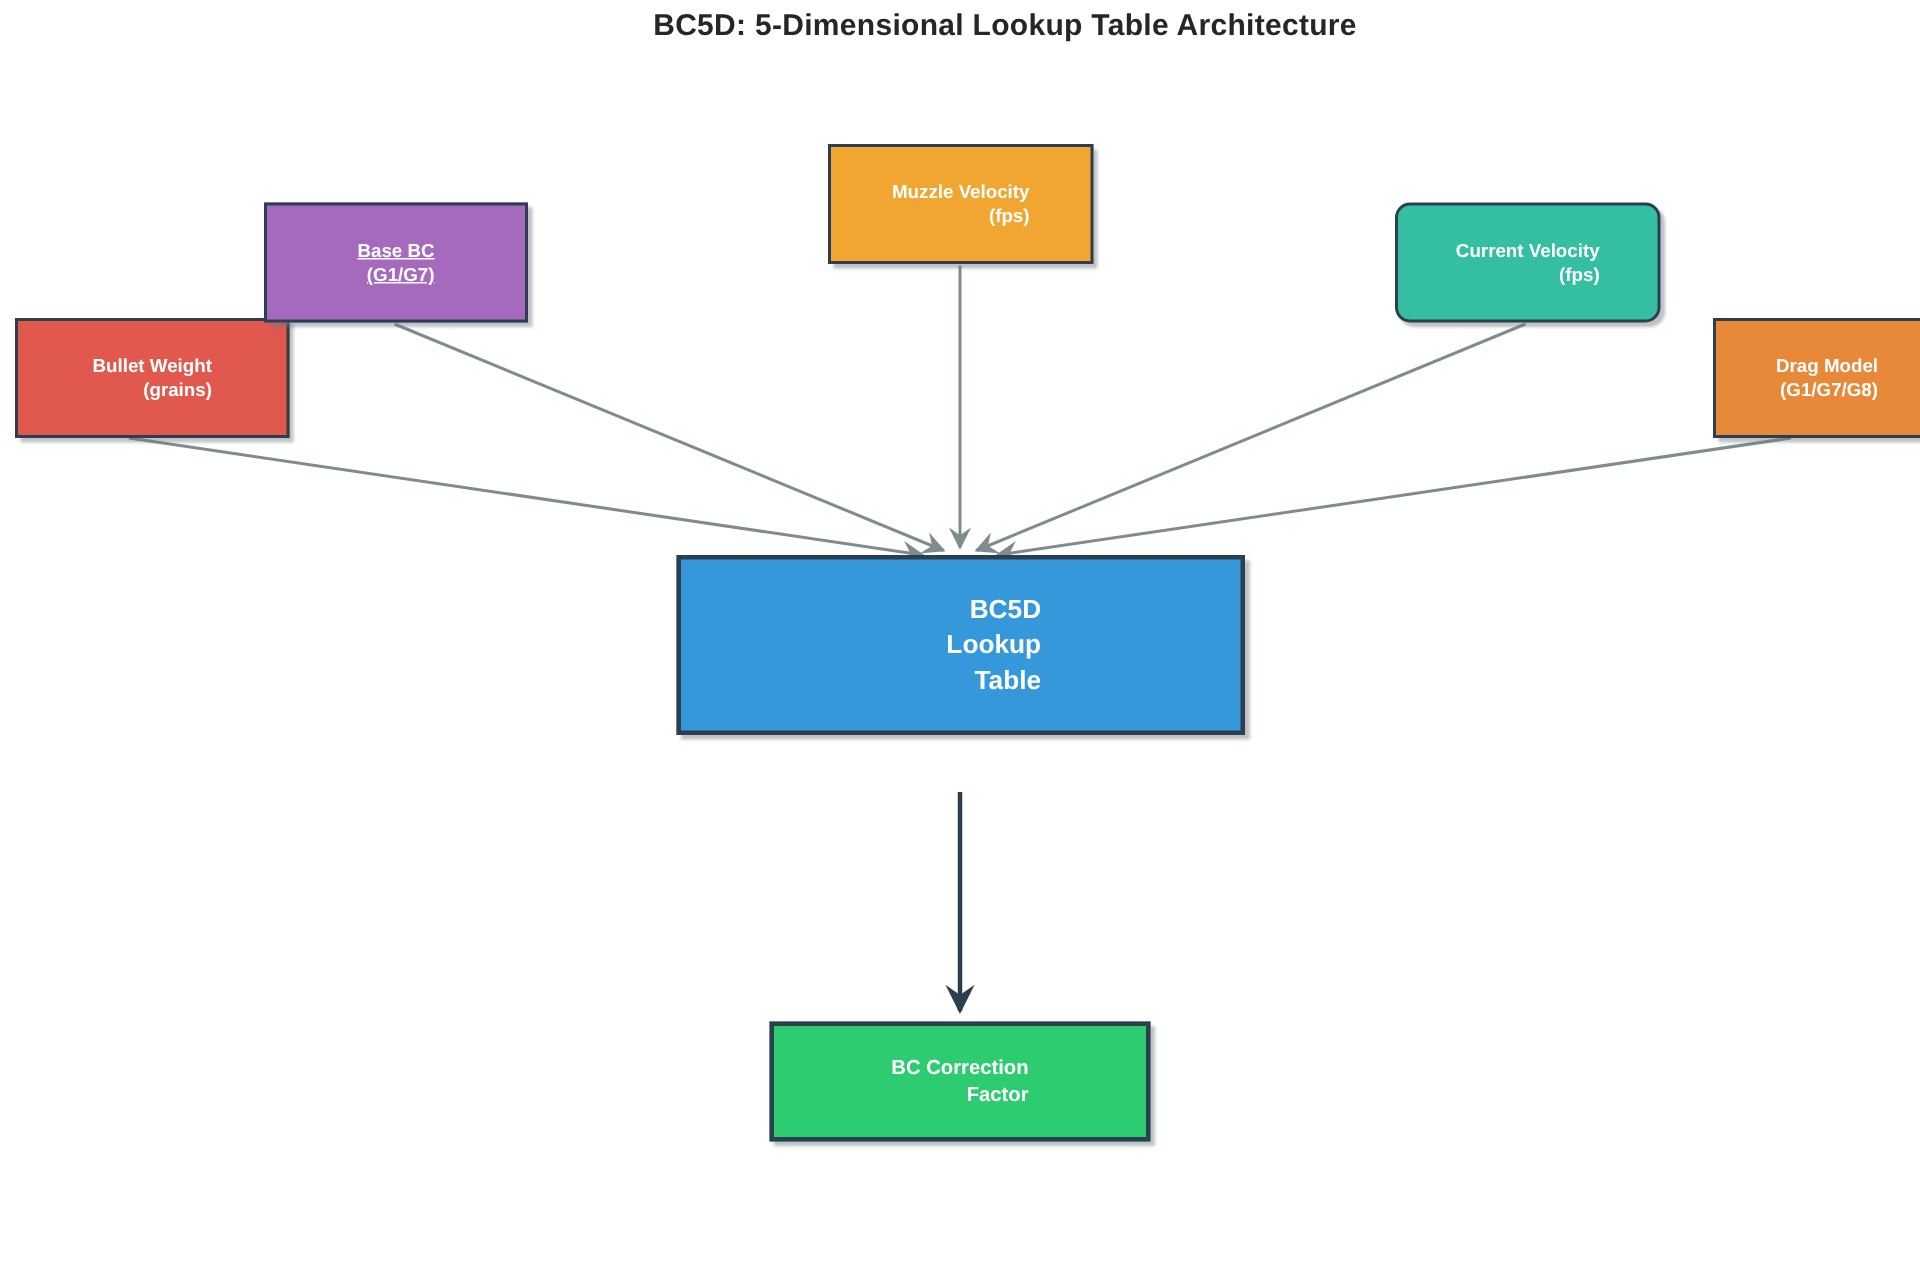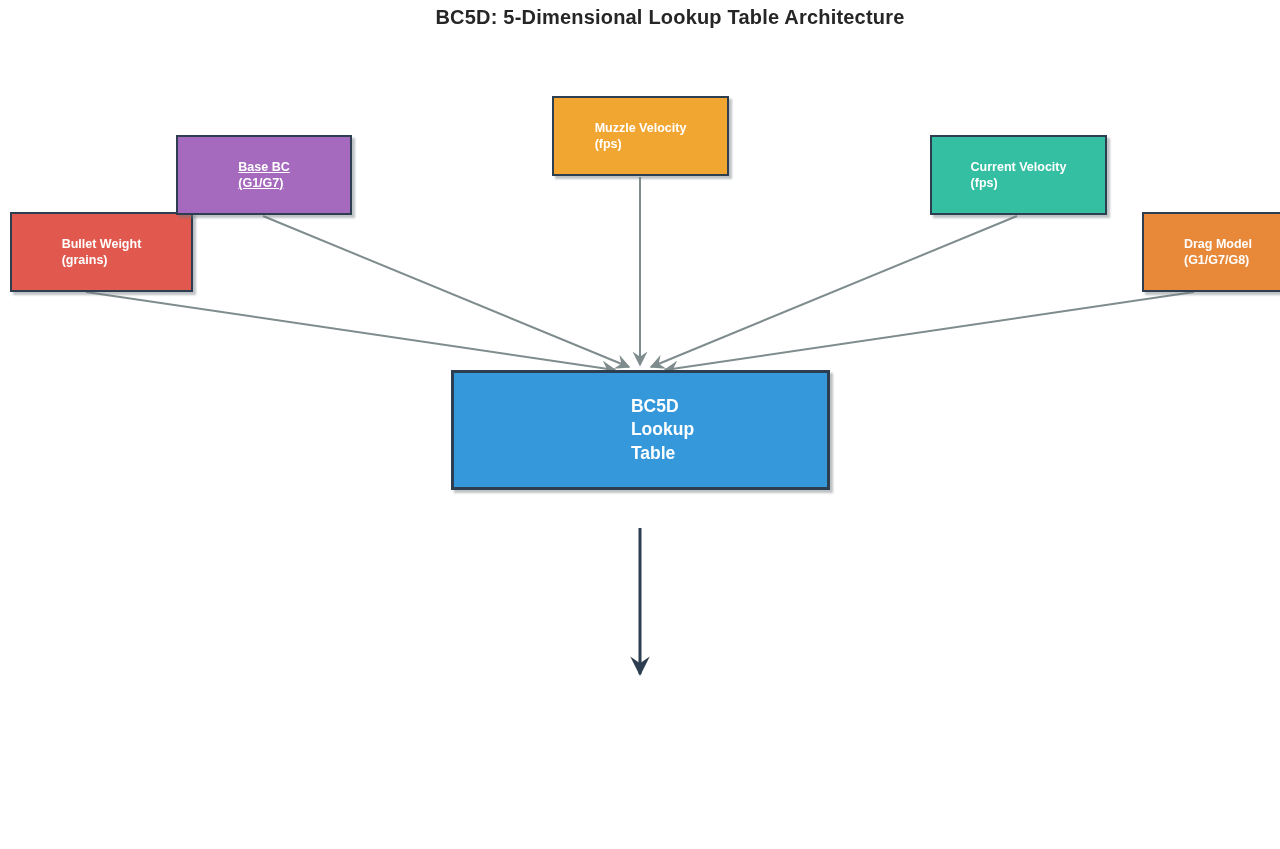--- a/index.html
+++ b/index.html
@@ -28,21 +28,21 @@
     width: 1280px; height: 849px;
     pointer-events: none;
   }
   .node {
     position: absolute;
     box-sizing: border-box;
     border: 2px solid #2c3e50;
     display: flex;
     align-items: center;
     justify-content: center;
-    text-align: left;
+    text-align: right;
     color: #ffffff;
     font-weight: bold;
     font-size: 12.5px;
     line-height: 1.3;
     white-space: pre-line;
     box-shadow: 3px 3px 2px rgba(110,120,125,0.45);
   }
   .node-bullet-weight   { left: 10px;   top: 212px; width: 183px; height: 80px; }
   .node-base-bc         { left: 176px;  top: 135px; width: 176px; height: 80px; text-decoration: underline; }
   .node-muzzle-velocity { left: 552px;  top: 96px;  width: 177px; height: 80px; }
@@ -79,24 +79,26 @@
 
   <div class="node node-bullet-weight" style="background: rgb(224, 88, 78);">Bullet Weight
 (grains)</div>
 
   <div class="node node-base-bc" style="background: rgb(165, 105, 189);">Base BC
 (G1/G7)</div>
 
   <div class="node node-muzzle-velocity" style="background: rgb(242, 166, 50);">Muzzle Velocity
 (fps)</div>
 
-  <div class="node node-current-velocity" style="background: rgb(52, 191, 163);">Current Velocity
+  <div class="node node-current-velocity" style="background: rgb(52, 191, 163); border-radius: 10px;">Current Velocity
 (fps)</div>
 
   <div class="node node-drag-model" style="background: rgb(232, 137, 58);">Drag Model
 (G1/G7/G8)</div>
 
   <div class="node node-lookup-table" style="background: rgb(52, 152, 219);">BC5D
 Lookup
 Table</div>
 
+  <div class="node node-bc-correction" style="background: rgb(46, 204, 113);">BC Correction
+Factor</div>
 
 </div>
 
 </body></html>

